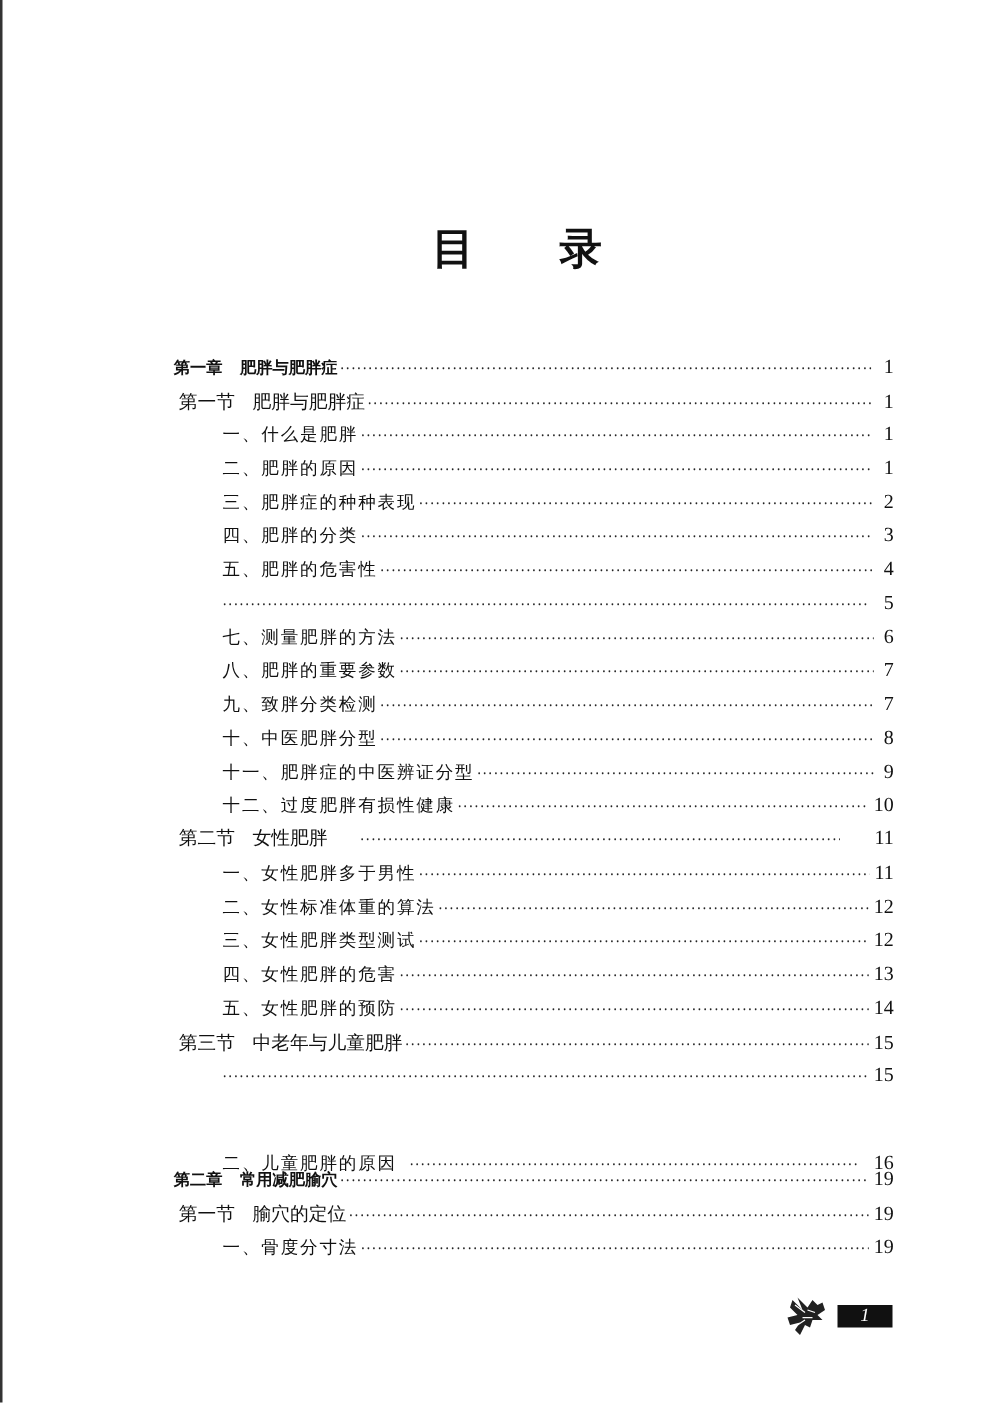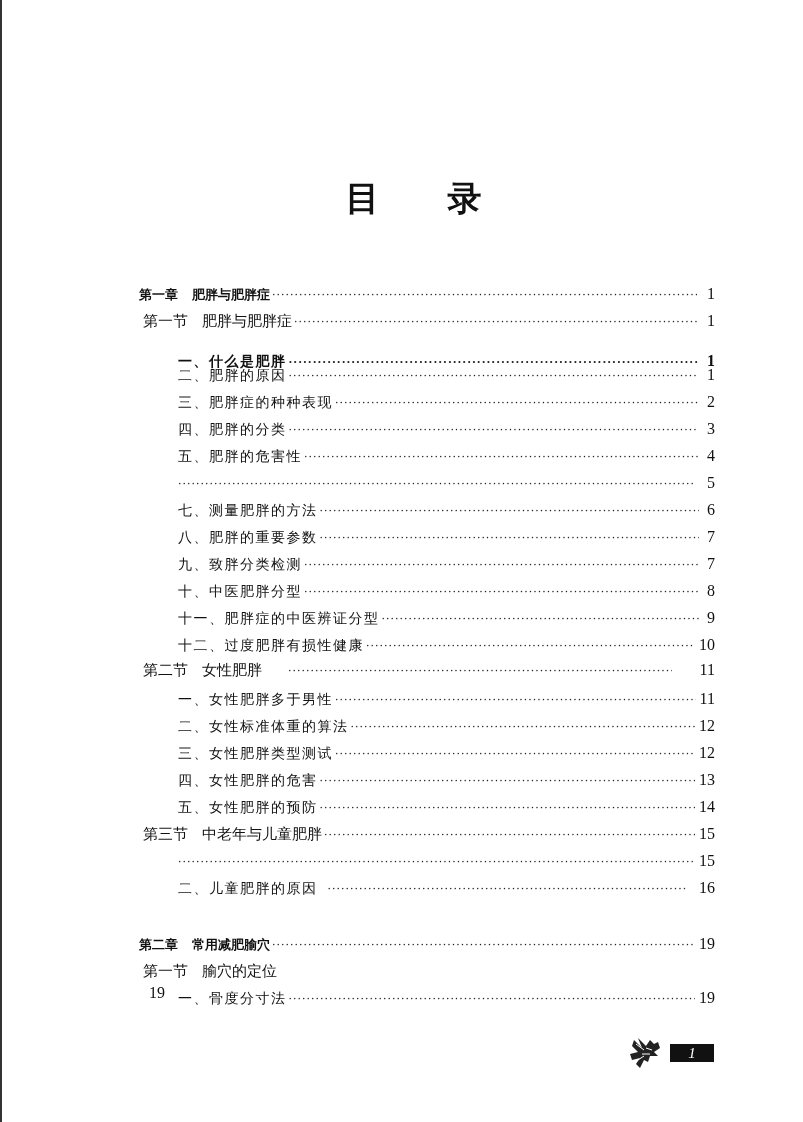--- a/index.html
+++ b/index.html
@@ -56,21 +56,21 @@
     <div class="row chapter" style="top: 283px;">
       <span class="label"><span class="num">第一章</span><span>肥胖与肥胖症</span></span>
       <span class="leader"></span>
       <span class="page">1</span>
     </div>
     <div class="row section" style="top: 310px;">
       <span class="label"><span class="num">第一节</span><span>肥胖与肥胖症</span></span>
       <span class="leader"></span>
       <span class="page">1</span>
     </div>
-    <div class="row item" style="top: 350px; font-weight: bold;">
+    <div class="row item" style="top: 337px;">
       <span class="label"><span>一、什么是肥胖</span></span>
       <span class="leader"></span>
       <span class="page">1</span>
     </div>
     <div class="row item" style="top: 364px;">
       <span class="label"><span>二、肥胖的原因</span></span>
       <span class="leader"></span>
       <span class="page">1</span>
     </div>
     <div class="row item" style="top: 391px;">
@@ -154,31 +154,31 @@
     </div>
     <div class="row section" style="top: 823px;">
       <span class="label"><span class="num">第三节</span><span>中老年与儿童肥胖</span></span>
       <span class="leader"></span>
       <span class="page">15</span>
     </div>
     <div class="row item" style="top: 850px;">
       <span class="leader"></span>
       <span class="page">15</span>
     </div>
-    <div class="row item" style="top: 877px; gap: 8px;">
+    <div class="row item" style="top: 920px; gap: 8px;">
       <span class="label"><span>二、儿童肥胖的原因</span></span>
       <span class="leader"></span>
       <span class="page">16</span>
     </div>
     <div class="row chapter" style="top: 933px; justify-content: space-between;">
       <span class="label"><span class="num">第二章</span><span>常用减肥腧穴</span></span>
       <span class="leader"></span>
       <span class="page">19</span>
     </div>
-    <div class="row section" style="top: 960px; flex-direction: column;">
+    <div class="row section" style="top: 960px;">
       <span class="label"><span class="num">第一节</span><span>腧穴的定位</span></span>
       <span class="leader"></span>
       <span class="page">19</span>
     </div>
     <div class="row item" style="top: 987px;">
       <span class="label"><span>一、骨度分寸法</span></span>
       <span class="leader"></span>
       <span class="page">19</span>
     </div>
   </div>

